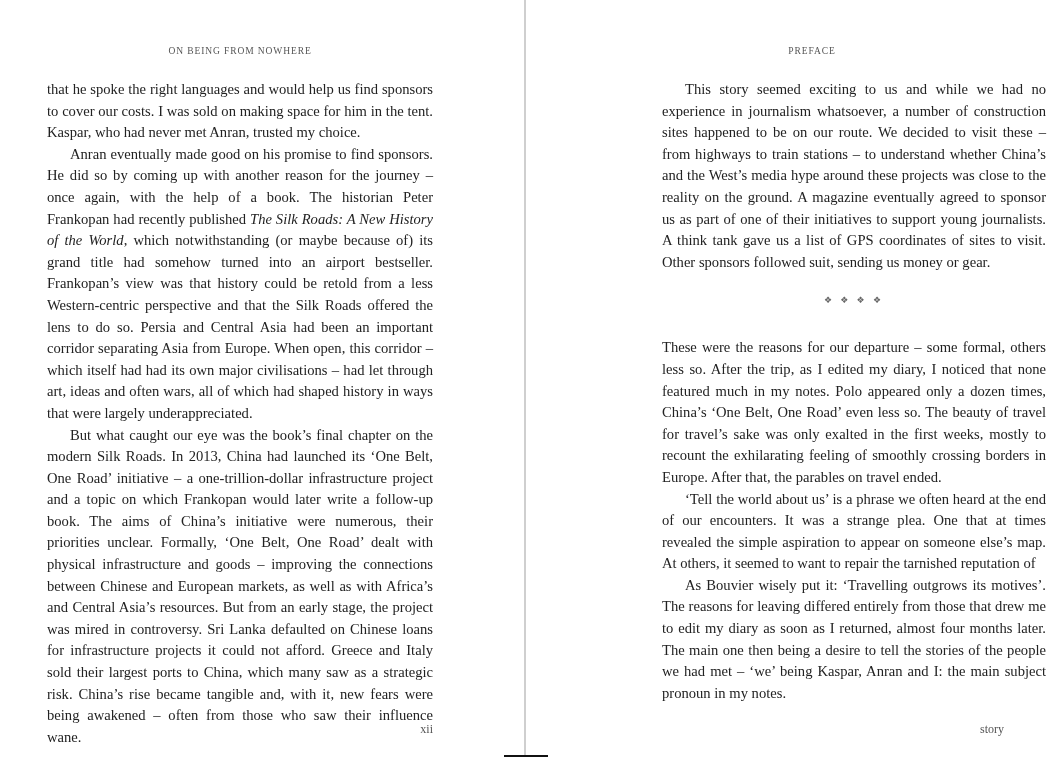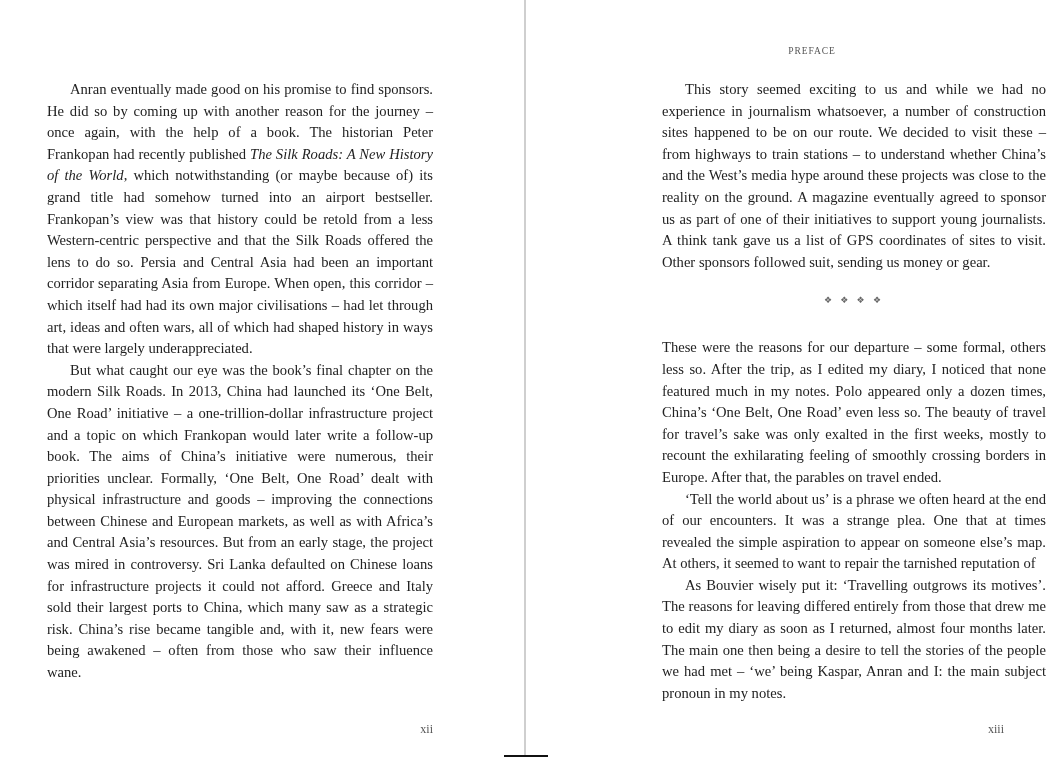--- a/index.html
+++ b/index.html
@@ -24,33 +24,35 @@
   .page.left .folio { left:47px; width:386px; }
   .page.right .folio { left:94px; width:384px; }
   .gutter-line { position:absolute; left:524px; top:0; width:2px; height:757px; background:#cfcfcf; }
   .gutter-foot { position:absolute; left:504px; top:755px; width:44px; height:1.5px; background:#111; }
   i { font-style:italic; }
 </style>
 </head>
 <body>
 
 <div class="page left">
+  <div class="running-head">ON BEING FROM NOWHERE</div>
   <div class="text-block">
+    <p class="noindent">that he spoke the right languages and would help us find sponsors to cover our costs. I was sold on making space for him in the tent. Kaspar, who had never met Anran, trusted my choice.</p>
     <p><span>Anran eventually made good on his promise to find sponsors. He did so by coming up with another reason for the journey – once again, with the help of a book. The historian Peter Frankopan had recently published </span><i>The Silk Roads: A New History of the World</i><span>, which notwithstanding (or maybe because of) its grand title had somehow turned into an airport bestseller. Frankopan’s view was that history could be retold from a less Western-centric perspective and that the Silk Roads offered the lens to do so. Persia and Central Asia had been an important corridor separating Asia from Europe. When open, this corridor – which itself had had its own major civilisations – had let through art, ideas and often wars, all of which had shaped history in ways that were largely underappreciated.</span></p>
     <p>But what caught our eye was the book’s final chapter on the modern Silk Roads. In 2013, China had launched its ‘One Belt, One Road’ initiative – a one-trillion-dollar infrastructure project and a topic on which Frankopan would later write a follow-up book. The aims of China’s initiative were numerous, their priorities unclear. Formally, ‘One Belt, One Road’ dealt with physical infrastructure and goods – improving the connections between Chinese and European markets, as well as with Africa’s and Central Asia’s resources. But from an early stage, the project was mired in controversy. Sri Lanka defaulted on Chinese loans for infrastructure projects it could not afford. Greece and Italy sold their largest ports to China, which many saw as a strategic risk. China’s rise became tangible and, with it, new fears were being awakened – often from those who saw their influence wane.</p>
   </div>
   <div class="folio">xii</div>
 </div>
 
 <div class="gutter-line"></div>
 <div class="gutter-foot"></div>
 
 <div class="page right">
   <div class="running-head">PREFACE</div>
   <div class="text-block">
     <p>This story seemed exciting to us and while we had no experience in journalism whatsoever, a number of construction sites happened to be on our route. We decided to visit these – from highways to train stations – to understand whether China’s and the West’s media hype around these projects was close to the reality on the ground. A magazine eventually agreed to sponsor us as part of one of their initiatives to support young journalists. A think tank gave us a list of GPS coordinates of sites to visit. Other sponsors followed suit, sending us money or gear.</p>
     <div class="ornament">❖ ❖ ❖ ❖</div>
     <p class="noindent">These were the reasons for our departure – some formal, others less so. After the trip, as I edited my diary, I noticed that none featured much in my notes. Polo appeared only a dozen times, China’s ‘One Belt, One Road’ even less so. The beauty of travel for travel’s sake was only exalted in the first weeks, mostly to recount the exhilarating feeling of smoothly crossing borders in Europe. After that, the parables on travel ended.</p>
     <p>‘Tell the world about us’ is a phrase we often heard at the end of our encounters. It was a strange plea. One that at times revealed the simple aspiration to appear on someone else’s map. At others, it seemed to want to repair the tarnished reputation of</p>
     <p>As Bouvier wisely put it: ‘Travelling outgrows its motives’. The reasons for leaving differed entirely from those that drew me to edit my diary as soon as I returned, almost four months later. The main one then being a desire to tell the stories of the people we had met – ‘we’ being Kaspar, Anran and I: the main subject pronoun in my notes.</p>
   </div>
-  <div class="folio">xiii</div>
+  <div class="folio">story</div>
 </div>
 
 </body></html>

